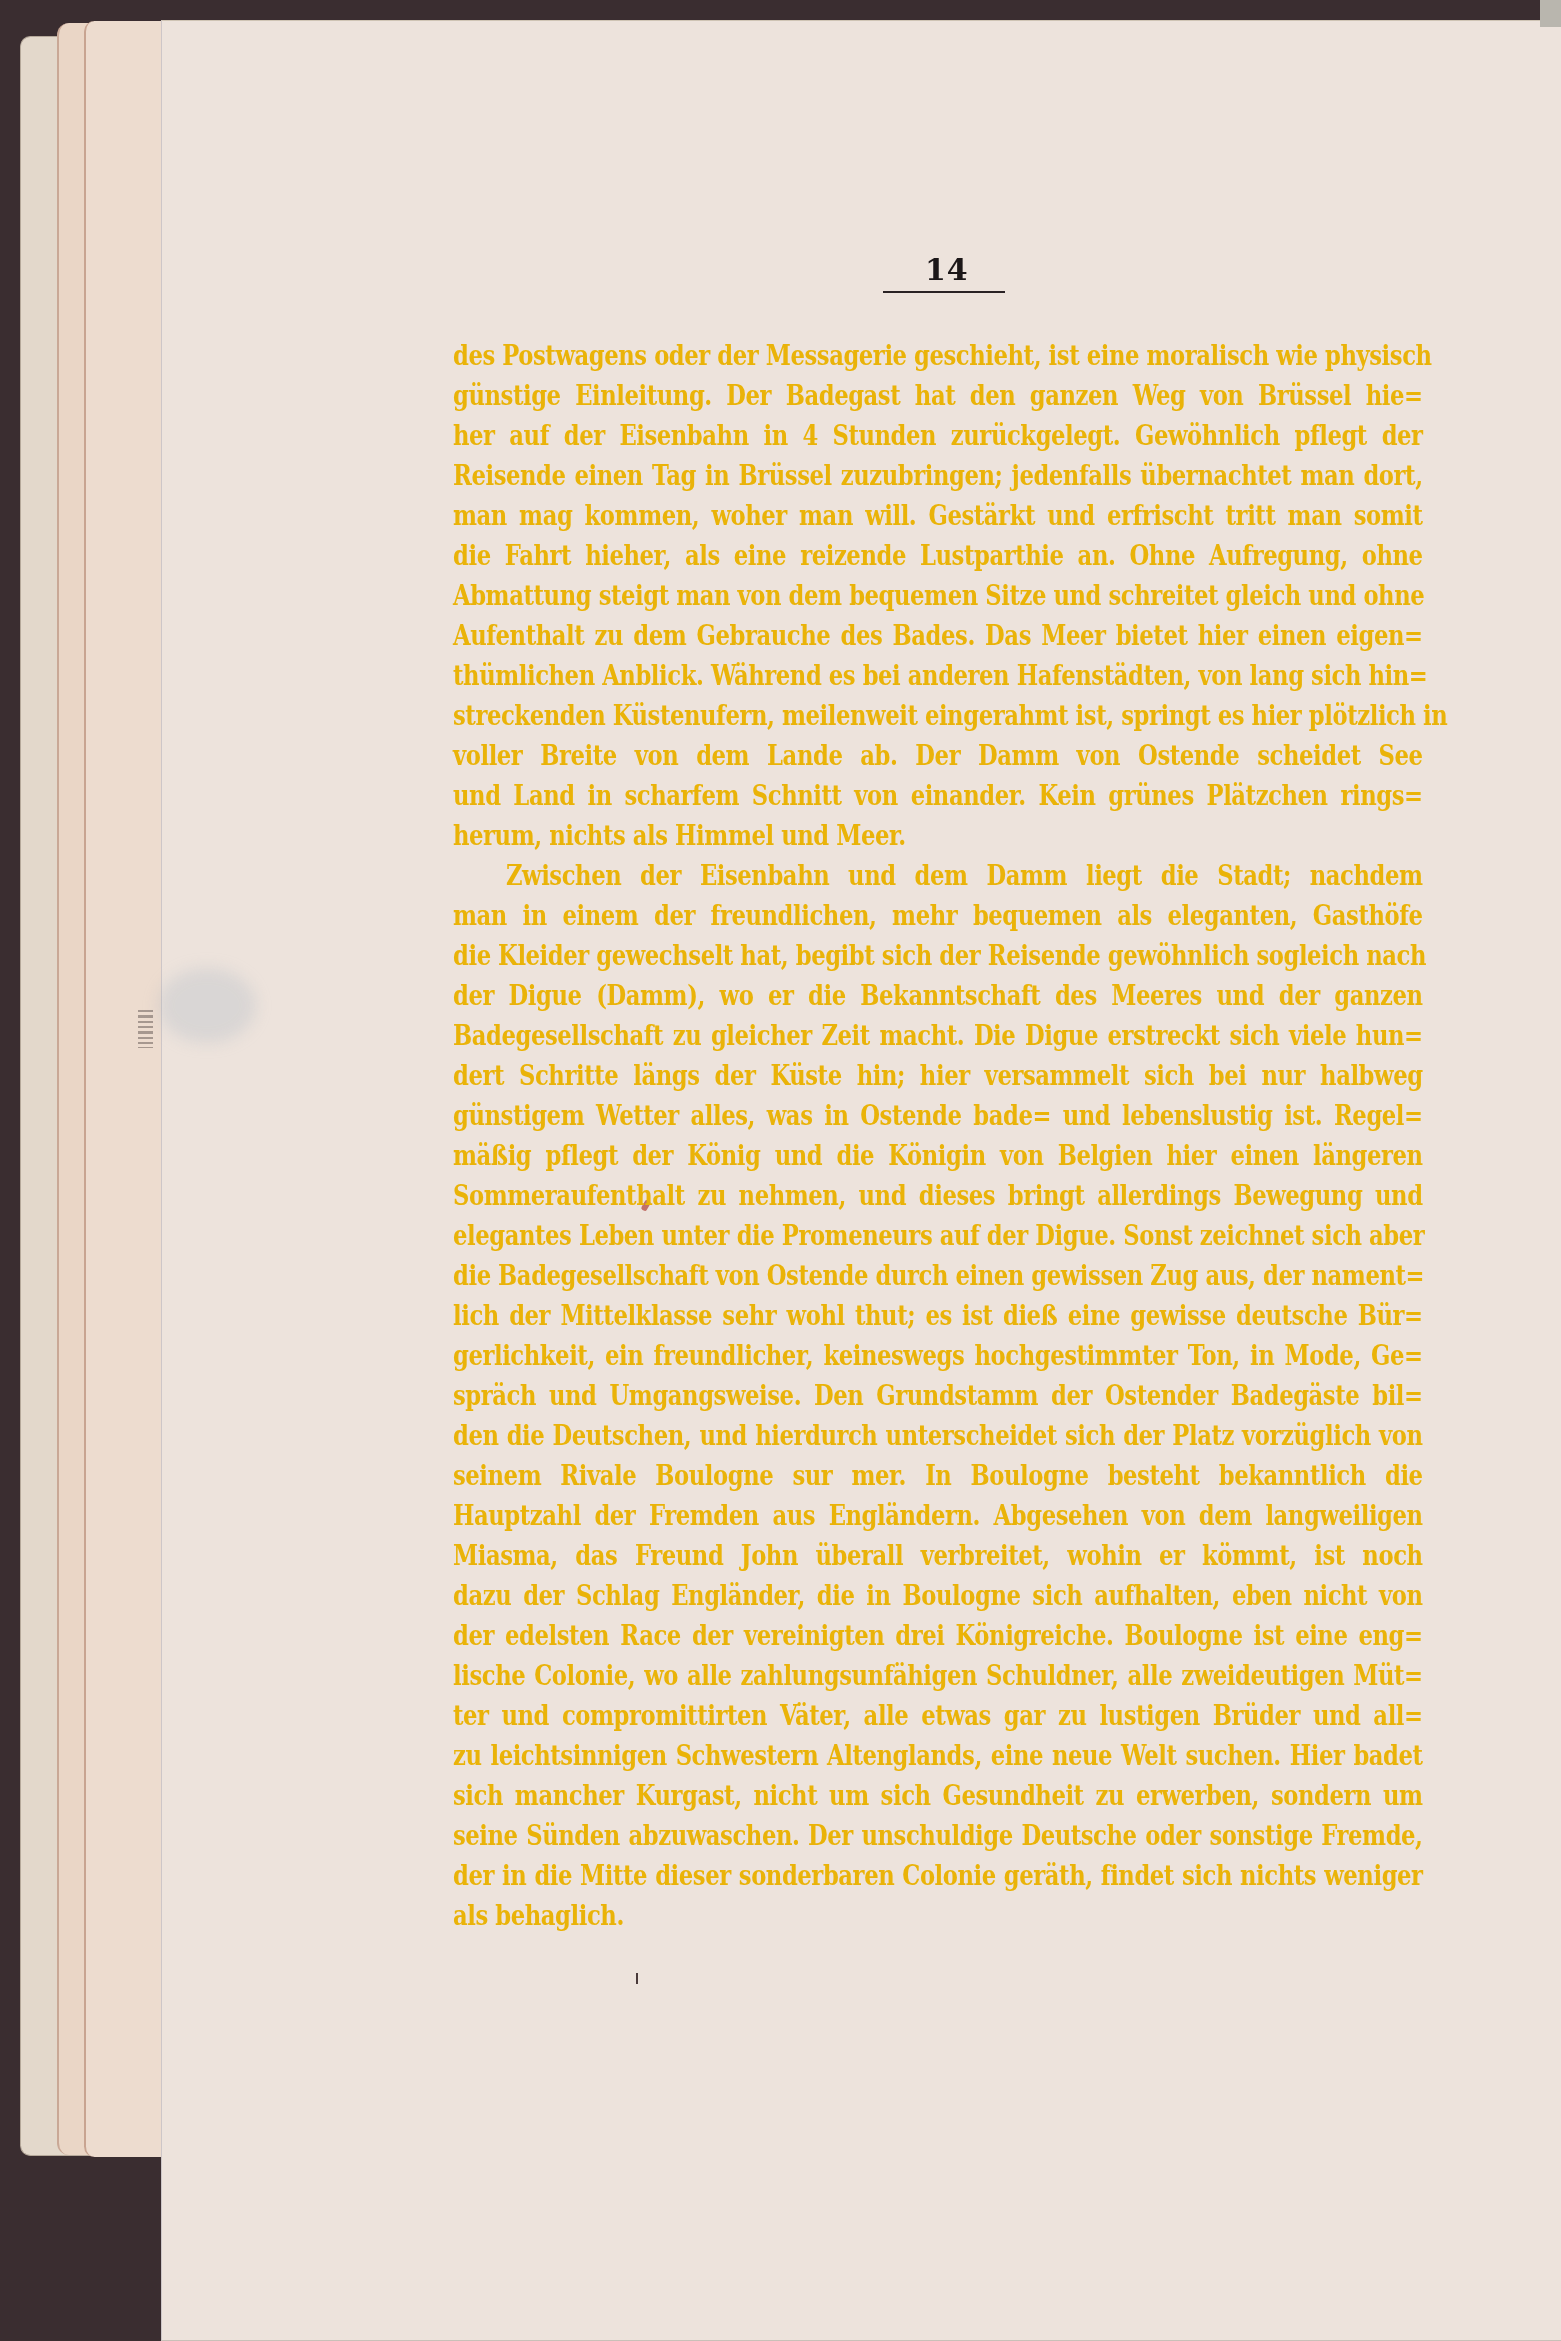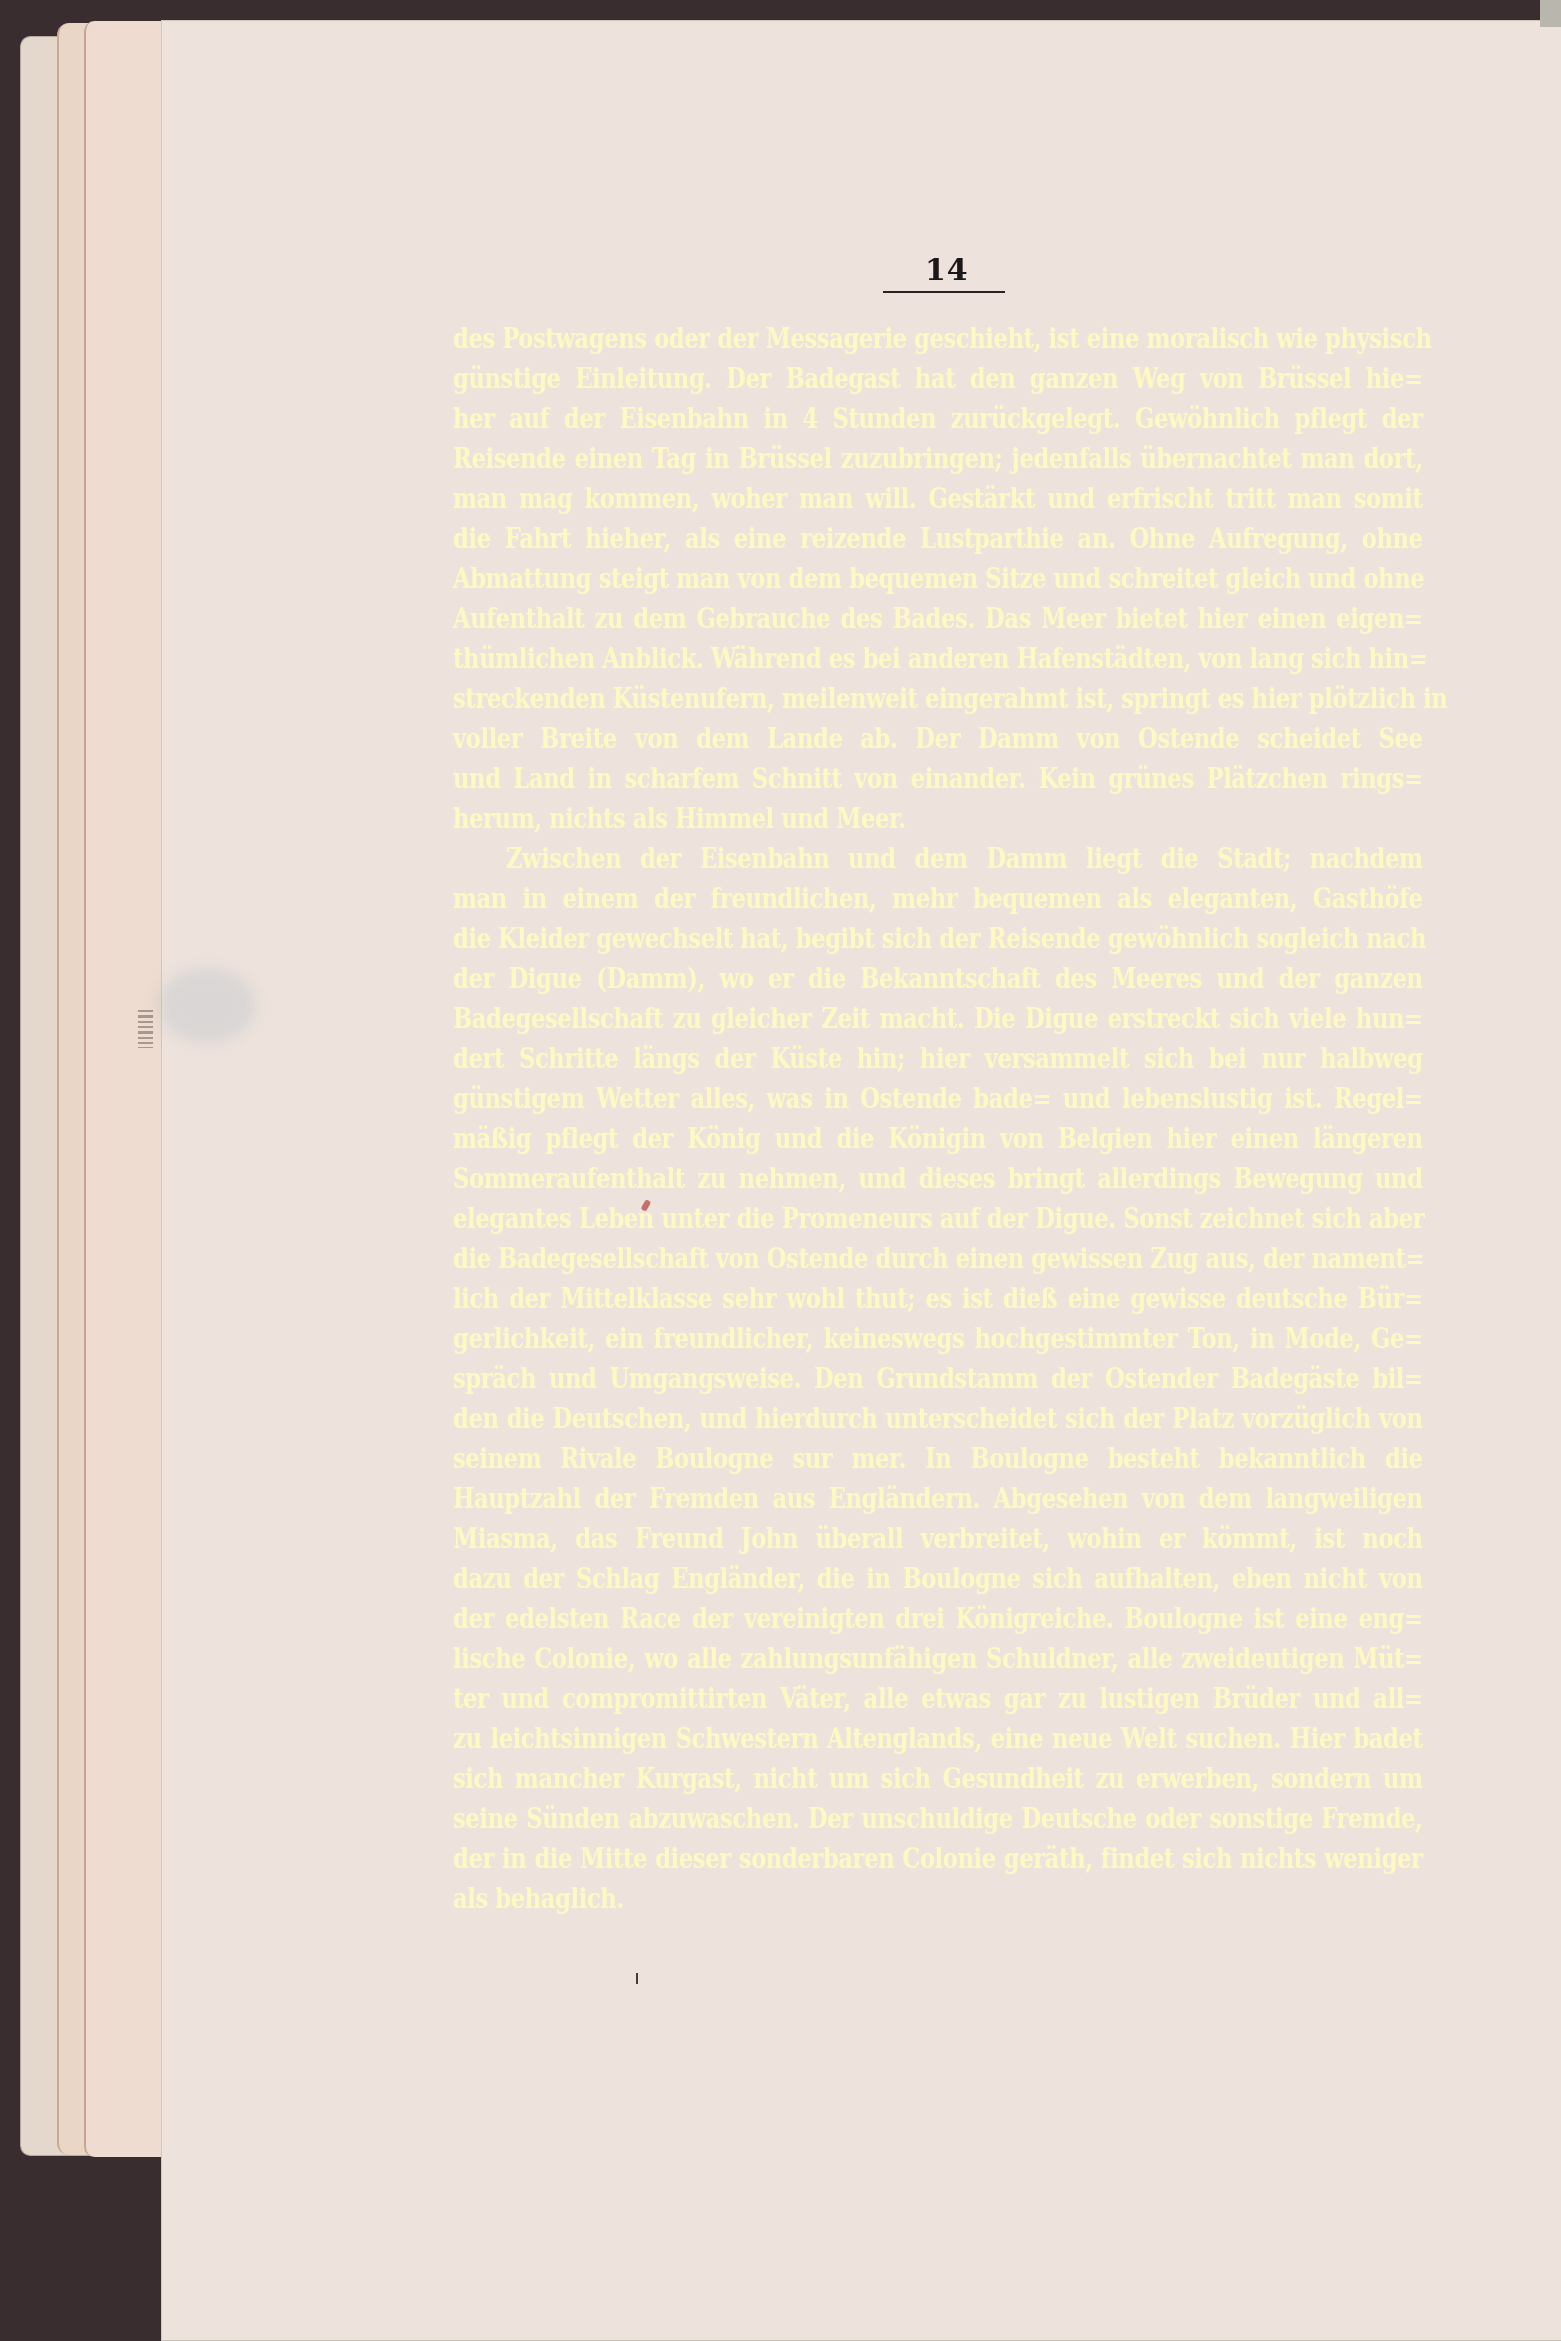--- a/index.html
+++ b/index.html
@@ -24,22 +24,22 @@
     position: absolute; left: 925px; top: 252px;
     font-size: 30px; font-weight: bold; color: #1c1718;
     letter-spacing: 0.8px;
     text-align: center;
   }
   .page-rule {
     position: absolute; left: 883px; top: 291px; width: 122px; height: 2.3px;
     background: #2a2224;
   }
   .text-block {
-    position: absolute; left: 453px; top: 319px; width: 970px;
-    color: #fef9c3;
+    position: absolute; left: 453px; top: 336px; width: 970px;
+    color: #eab308;
   }
   .line {
     display: block;
     height: 40px; line-height: 40px;
     font-size: 27px;
     font-weight: bold;
     text-align: justify;
     text-align-last: justify;
     white-space: nowrap;
     letter-spacing: -0.5px;

